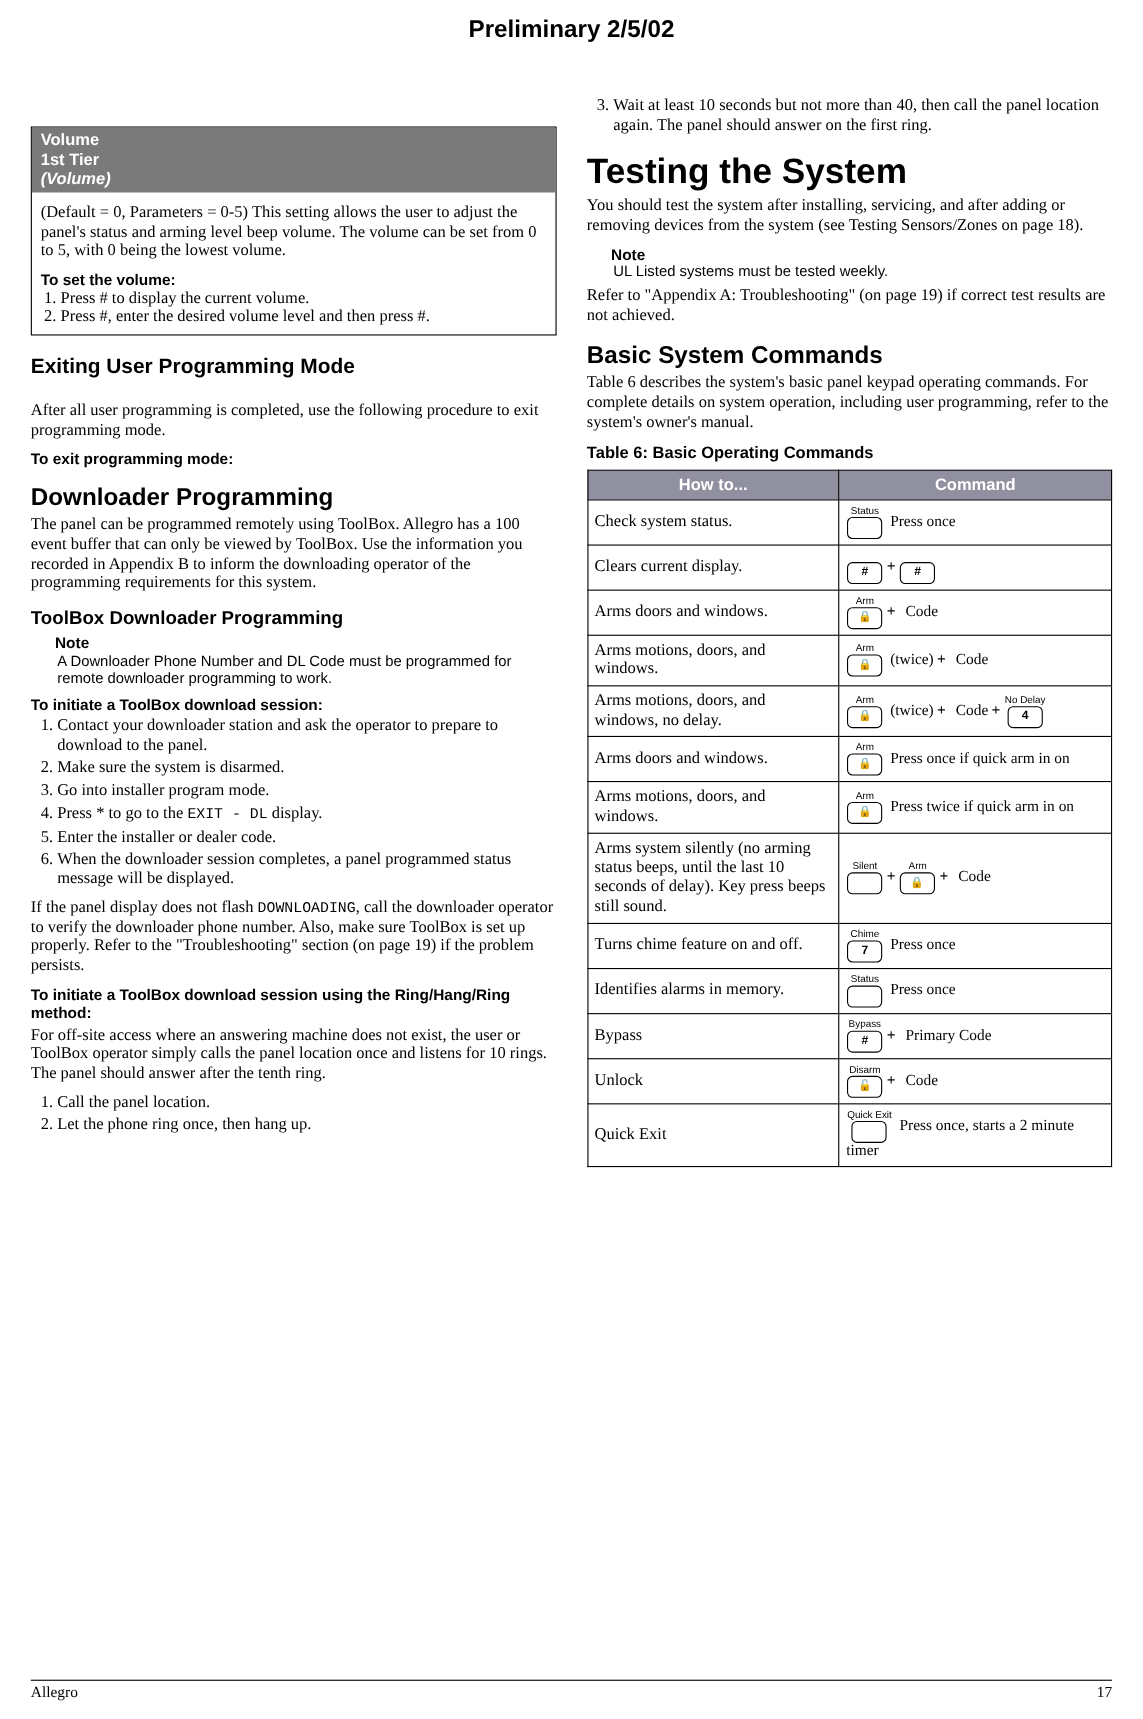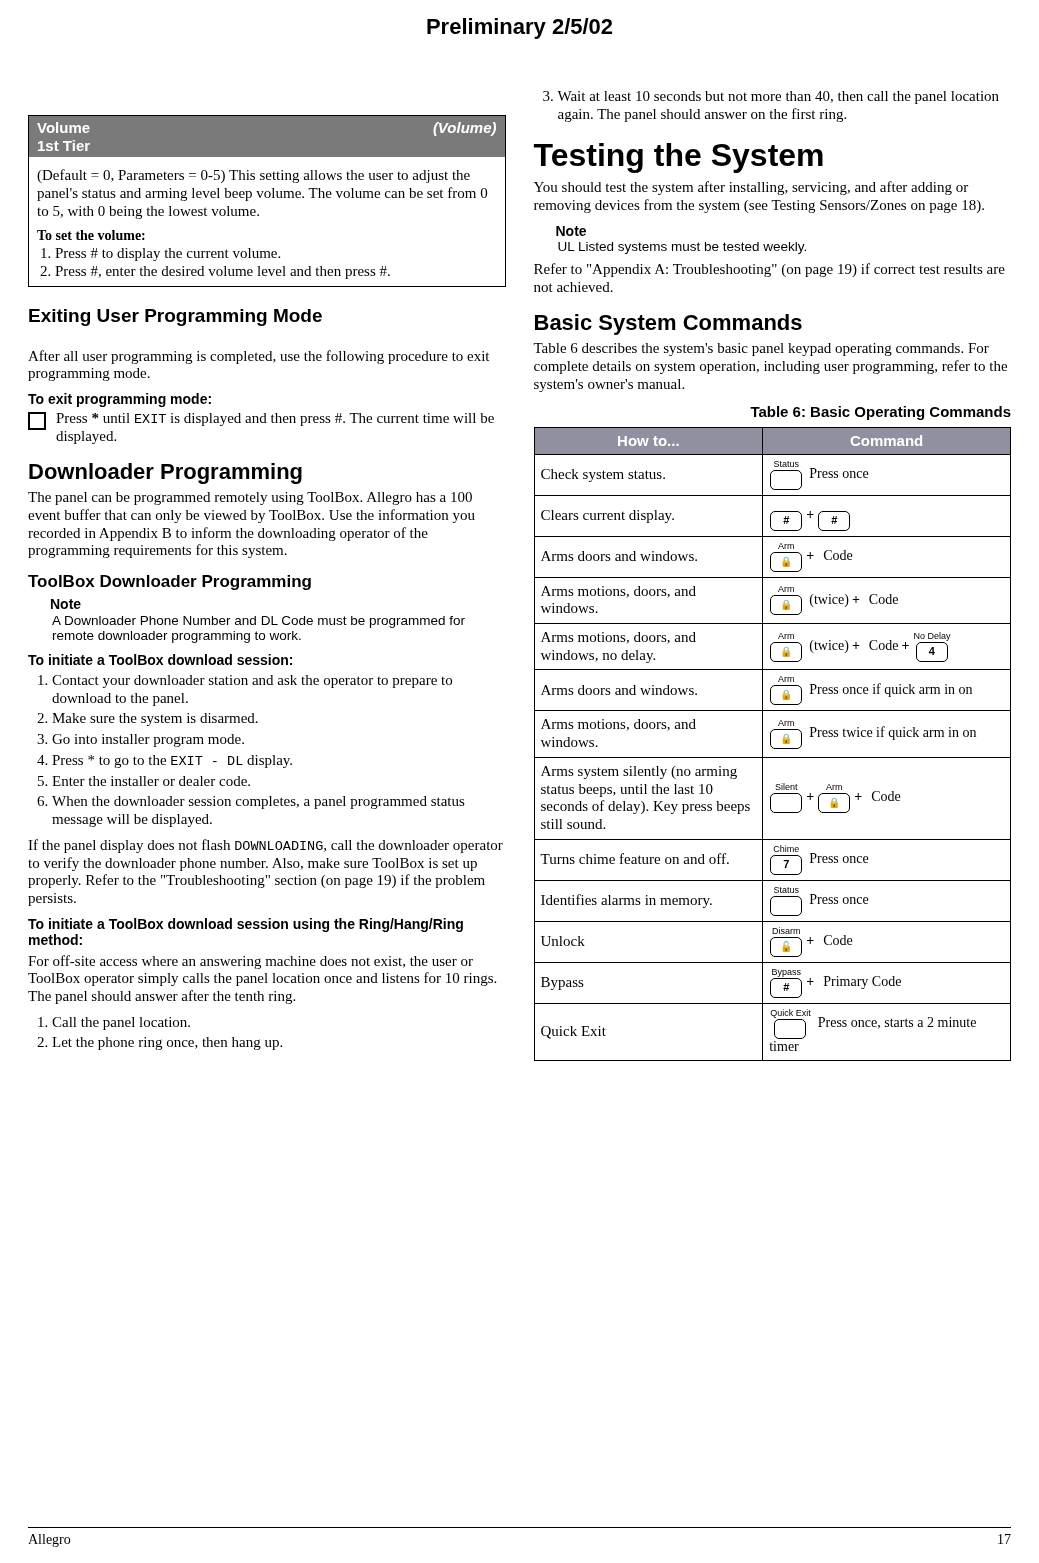--- a/index.html
+++ b/index.html
@@ -31,25 +31,25 @@
     display:flex;gap:28px;
   }
   .col{flex:1;min-width:0}
   .col.left{padding-top:30px}
 
   
   .volbox{border:1px solid #000}
   .volhead{
     background:#7a7a7a;color:#fff;
     display:flex;justify-content:space-between;
-    padding:3px 8px;font-family:var(--sans);font-weight:700;font-size:15px;
+    padding:3px 8px;font-family:var(--sans);font-weight:700;font-size:15px;flex-direction:column;
   }
   .volhead .right{font-style:italic}
   .volbody{padding:6px 8px;font-family:var(--body-font);font-size:15px}
-  .volbody .bold{font-weight:700;font-family:Liberation Serif, serif;font-size:14px;margin-top:0}
+  .volbody .bold{font-weight:700;font-family:Liberation Sans, sans-serif;font-size:14px;margin-top:0}
   .volbody ol{margin:0 0 0 18px;padding:0}
   .volbody li{margin:0;padding:0}
 
   h2.sect{
     font-family:var(--sans);font-weight:700;font-size:19px;margin:18px 0 20px;
   }
   h1.sect-xl{
     font-family:var(--sans);font-weight:700;font-size:32px;margin:14px 0 4px;
   }
   h3.sub{
@@ -62,21 +62,21 @@
   .chk-row{display:flex;align-items:flex-start;gap:10px;margin:2px 0}
   .chk{
     width:14px;height:14px;border:2px solid #000;flex:0 0 auto;margin-top:2px;
   }
   ol.plain{margin:2px 0 8px 24px;padding:0}
   ol.plain li{margin:3px 0}
 
   .tt{font-family:var(--mono);font-size:13.5px}
 
   
-  .tbl6-title{font-family:var(--sans);font-weight:700;text-align:right;margin:10px 0 6px}
+  .tbl6-title{font-family:var(--sans);font-weight:700;text-align:left;margin:10px 0 6px}
   table.cmd{
     width:100%;border-collapse:collapse;table-layout:fixed;
   }
   table.cmd th{
     background:var(--table-head-bg);color:#fff;font-family:var(--sans);
     font-weight:700;font-size:15px;padding:4px 6px;border:1px solid #000;
   }
   table.cmd td{
     border:1px solid #000;padding:5px 6px;vertical-align:middle;font-size:15px;
   }
@@ -129,26 +129,20 @@
         <ol>
           <li>Press # to display the current volume.</li>
           <li>Press #, enter the desired volume level and then press #.</li>
         </ol>
       </div>
     </div>
 
     <h2 class="sect">Exiting User Programming Mode</h2>
     <div class="para">After all user programming is completed, use the following procedure to exit programming mode.</div>
     <div class="runin">To exit programming mode:</div>
-    <div class="chk-row">
-      <span class="chk"></span>
-      <span>
-        <span>Press </span><b>*</b><span> until </span><span class="tt">EXIT</span><span> is displayed and then press #. The current time will be displayed.</span>
-      </span>
-    </div>
 
     <h1 class="sect-xl" style="font-size:22px">Downloader Programming</h1>
     <div class="para">The panel can be programmed remotely using ToolBox. Allegro has a 100 event buffer that can only be viewed by ToolBox. Use the information you recorded in Appendix B to inform the downloading operator of the programming requirements for this system.</div>
 
     <h3 class="sub">ToolBox Downloader Programming</h3>
     <div class="note-head">Note</div>
     <div class="note-body">A Downloader Phone Number and DL Code must be programmed for remote downloader programming to work.</div>
 
     <div class="runin">To initiate a ToolBox download session:</div>
     <ol class="plain">
@@ -286,34 +280,34 @@
               </span><span class="cmdtxt">Press once</span></td>
           </tr>
           <tr>
             <td>Identifies alarms in memory.</td>
             <td class="cmdcell"><span class="kbtn">
                 <span class="cap">Status</span>
                 <span class="key blank">&nbsp;</span>
               </span><span class="cmdtxt">Press once</span></td>
           </tr>
           <tr>
-            <td>Unlock</td>
-            <td class="cmdcell"><span class="kbtn">
-                <span class="cap">Disarm</span>
-                <span class="key">
-                  <span class="lockico">🔓</span>
-                </span>
-              </span><span class="plus">+</span><span class="cmdtxt">Code</span></td>
-          </tr>
-          <tr>
             <td>Bypass</td>
             <td class="cmdcell"><span class="kbtn">
                 <span class="cap">Bypass</span>
                 <span class="key">#</span>
               </span><span class="plus">+</span><span class="cmdtxt">Primary Code</span></td>
+          </tr>
+          <tr>
+            <td>Unlock</td>
+            <td class="cmdcell"><span class="kbtn">
+                <span class="cap">Disarm</span>
+                <span class="key">
+                  <span class="lockico">🔓</span>
+                </span>
+              </span><span class="plus">+</span><span class="cmdtxt">Code</span></td>
           </tr>
           <tr>
             <td>Quick Exit</td>
             <td class="cmdcell"><span class="kbtn">
                 <span class="cap">Quick Exit</span>
                 <span class="key blank">&nbsp;</span>
               </span><span class="cmdtxt">Press once, starts a 2 minute timer</span></td>
           </tr>
         </tbody>
     </table>

